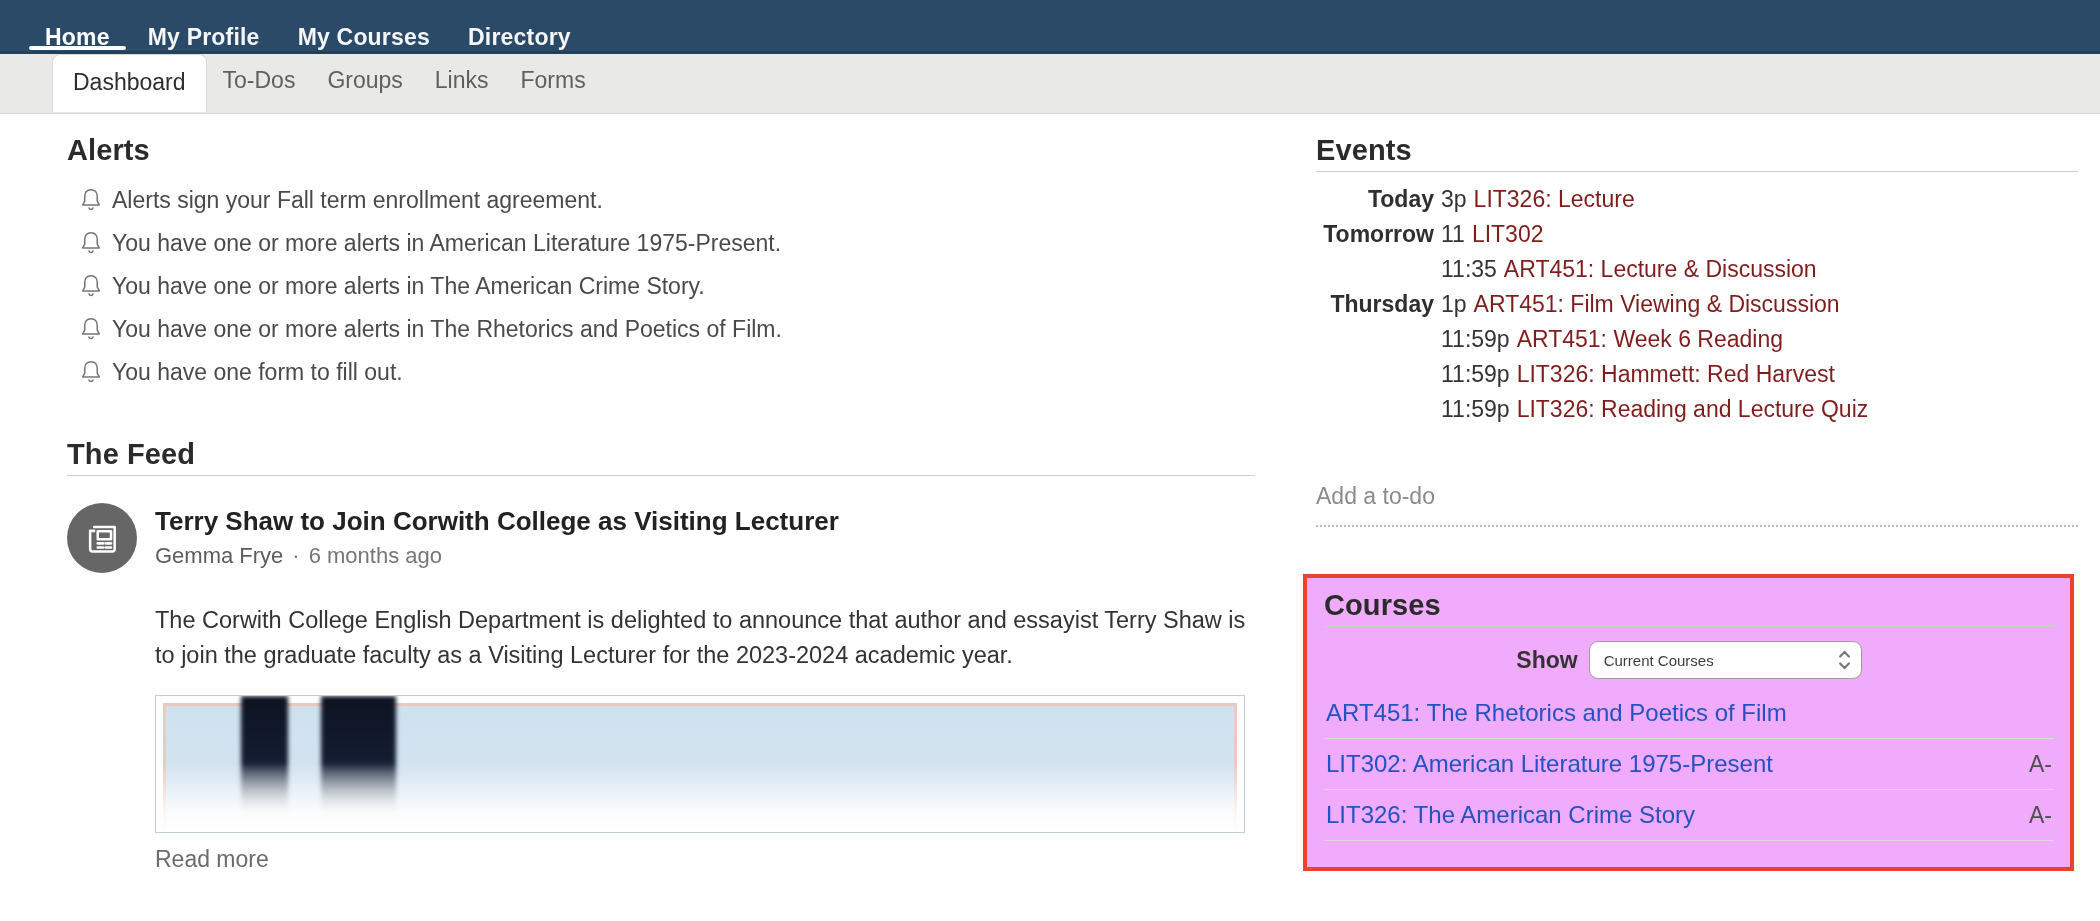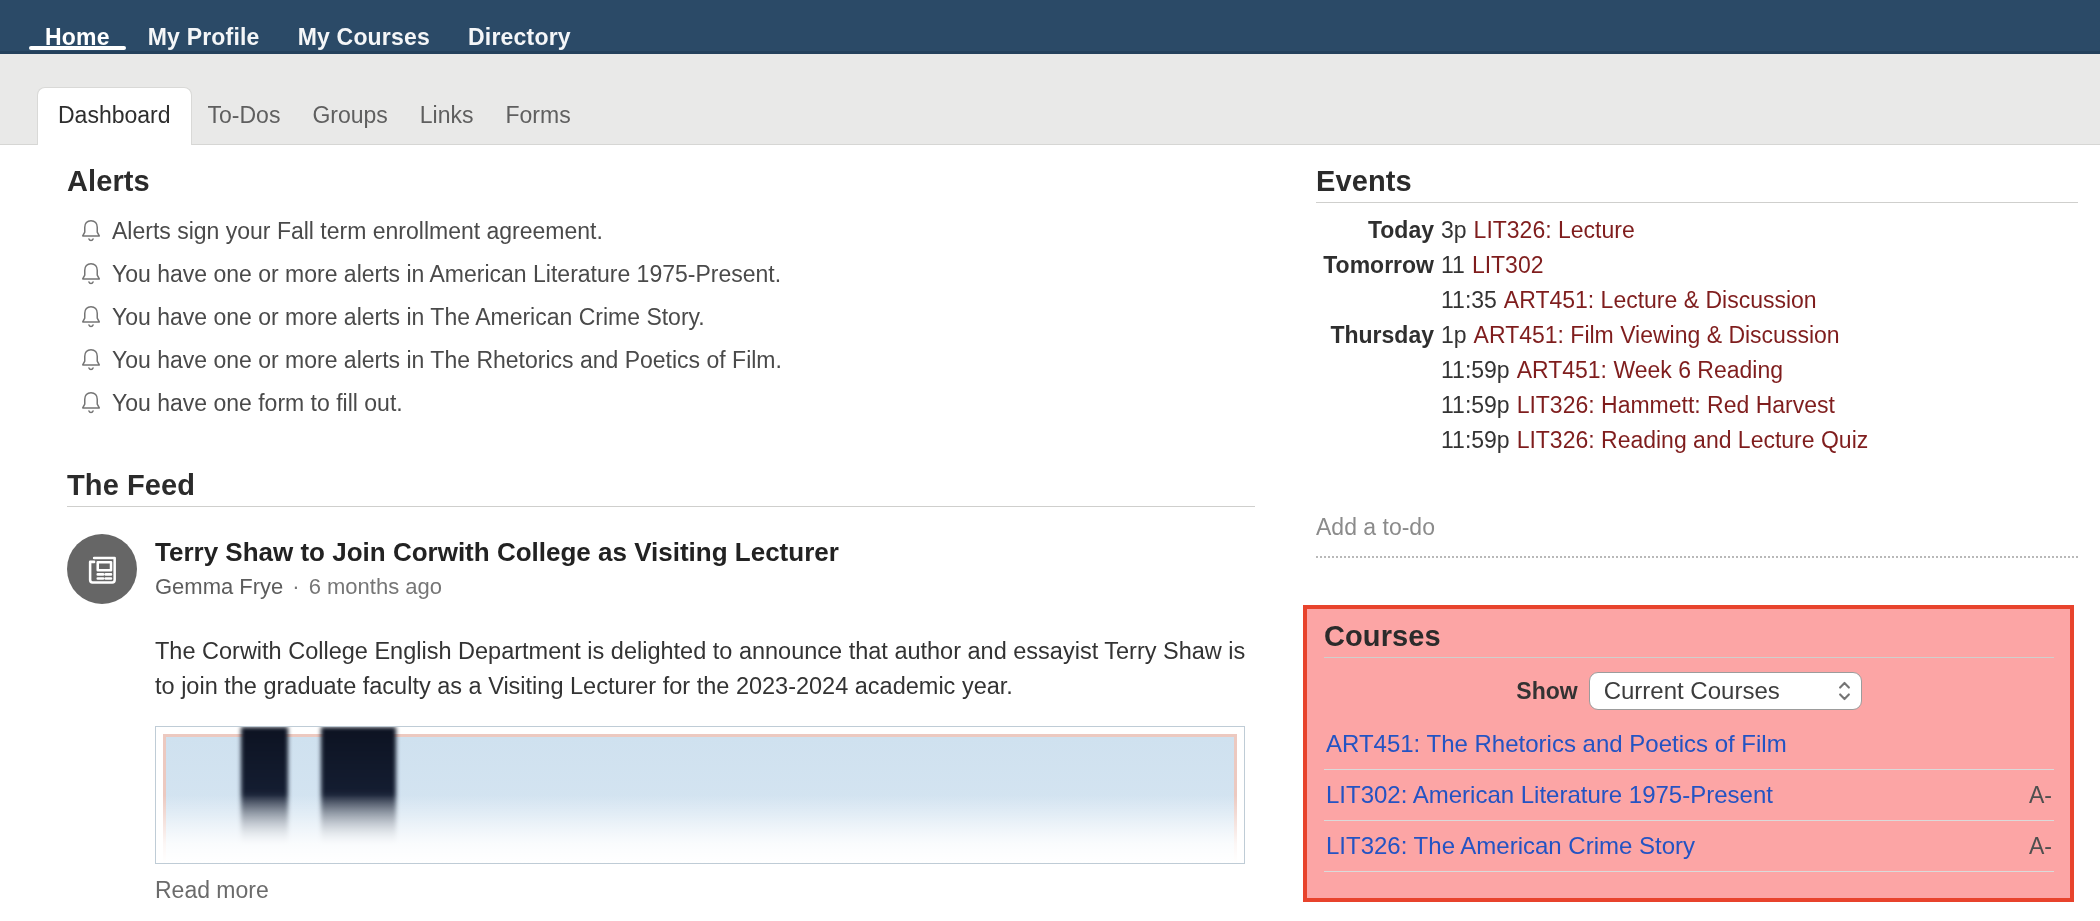--- a/index.html
+++ b/index.html
@@ -20,22 +20,22 @@
     padding:0 17px; margin-right:4px; display:flex; align-items:center; position:relative;
   }
   .nav-item.active { color:#fff; }
   .nav-item.active::after {
     content:''; position:absolute; left:1px; right:1px; bottom:1px; height:4px;
     background:#fff; border-radius:2px;
   }
 
   
   .tabstrip {
-    height:91px; background:#e9e9e8; border-bottom:1px solid #d6d6d4;
-    display:flex; align-items:flex-end; padding-left:37px;
+    height:60px; background:#e9e9e8; border-bottom:1px solid #d6d6d4;
+    display:flex; align-items:flex-start; padding-left:52px;
   }
   .tab {
     font-size:23px; color:#5f5f5f; padding:13px 16px 15px; white-space:nowrap;
   }
   .tab.active {
     background:#fff; color:#2e2e2e;
     border:1px solid #d9d9d7; border-bottom:none;
     border-radius:8px 8px 0 0; margin-bottom:-1px; padding:14px 20px 16px;
   }
 
@@ -90,28 +90,28 @@
   .ev-time { margin-right:7px; }
   .ev-link { color:#7f1d1d; }
 
   
   .add-todo { margin-top:56px; padding-bottom:15px; border-bottom:2px dotted #b9b9b9; }
   .add-todo a { font-size:23px; color:#8b8b8b; }
 
   
   .courses-box {
     margin-top:47px; margin-left:-13px; margin-right:4px;
-    border:4px solid #e8432c; padding:11px 16px 26px 17px; background:#fca5a5;
+    border:4px solid #e8432c; padding:11px 16px 26px 17px; background:#f0abfc;
   }
   .show-row { display:flex; align-items:center; gap:11px; margin-top:14px;justify-content:center; }
   .show-label { font-size:23px; font-weight:700; color:#333; }
   .select-box {
     display:flex; align-items:center; justify-content:space-between;
     width:273px; height:38px; border:1.5px solid #9c9c9c; border-radius:9px;
-    background:#fff; padding:0 9px 0 14px; font-size:24px; color:#3d3d3d;
+    background:#fff; padding:0 9px 0 14px; font-size:15px; color:#3d3d3d;
   }
   .course-rows { list-style:none; margin-top:9px; }
   .course-row {
     display:flex; justify-content:space-between; align-items:center;
     padding:11px 2px; border-bottom:1px solid #dadada;
   }
   .course-link { font-size:24px; color:#2353c3; }
   .grade { font-size:23px; color:#4f4f4f; }
 </style>
 </head>

